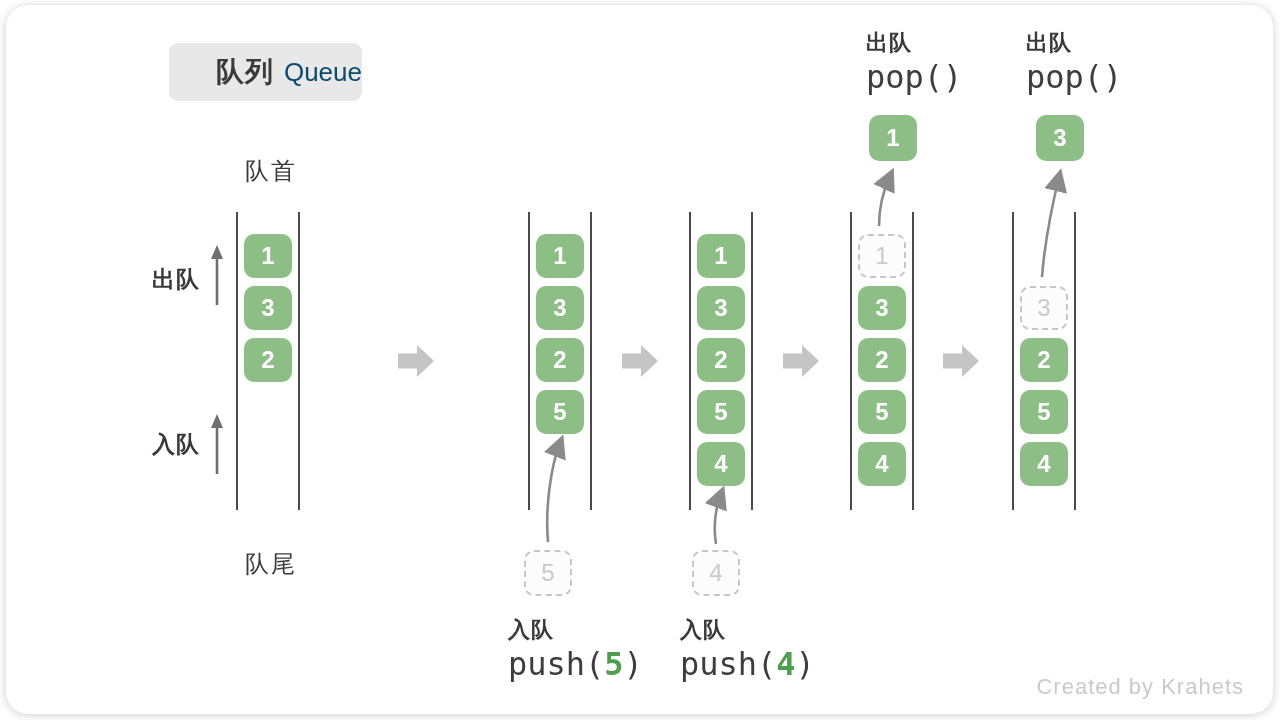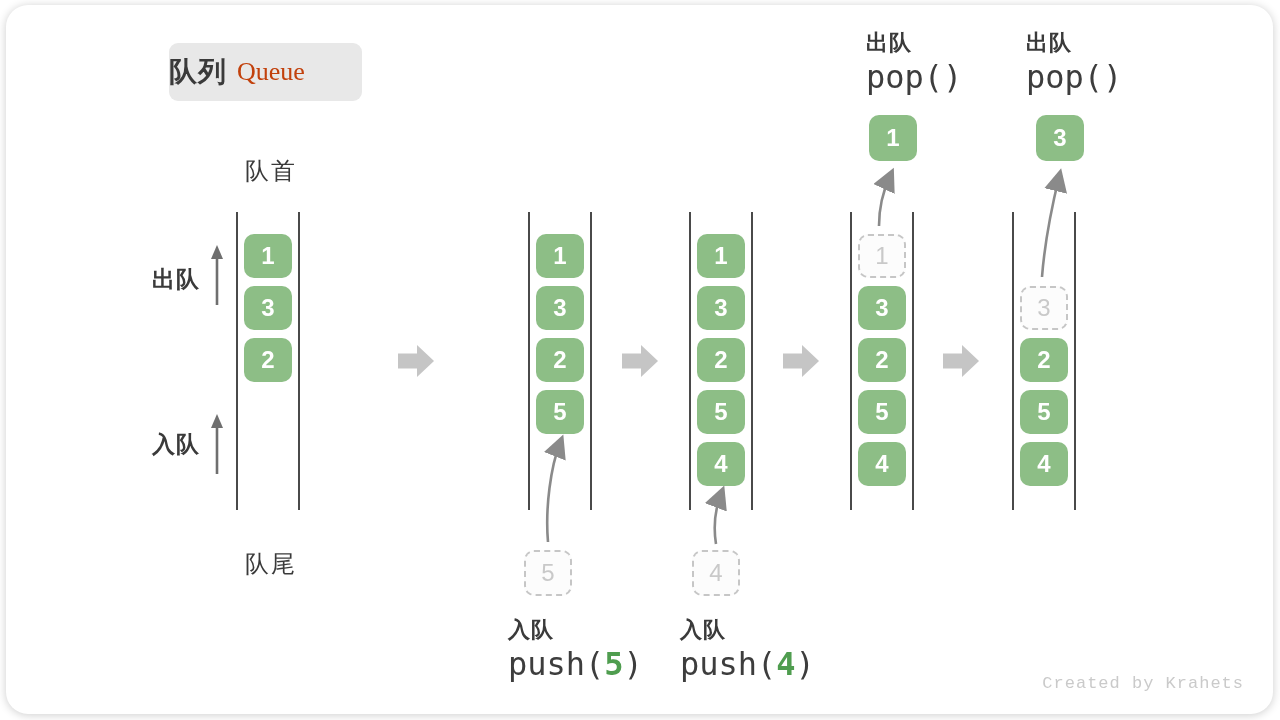--- a/index.html
+++ b/index.html
@@ -3,23 +3,23 @@
 <meta charset="utf-8">
 <style>
   html,body{margin:0;padding:0;width:1280px;height:720px;background:#ffffff;overflow:hidden;}
   .frame{position:absolute;left:6px;top:5px;right:7px;bottom:6px;background:#fff;border-radius:22px;
          box-shadow:0 1px 10px rgba(0,0,0,.20);}
   .stage{position:absolute;left:0;top:0;width:1280px;height:720px;
          font-family:"Liberation Sans","DejaVu Sans",sans-serif;color:var(--text-dark,#3A3A3A);}
 
   
   .badge{position:absolute;left:169px;top:43px;width:193px;height:58px;background:var(--badge-bg,#E8E8E8);
-         border-radius:9px;display:flex;align-items:center;justify-content:flex-start;gap:10px;}
+         border-radius:9px;display:flex;align-items:center;justify-content:flex-end;gap:10px;}
   .badge-zh{font-size:28px;font-weight:700;letter-spacing:1px;}
-  .badge-en{font-family:Liberation Serif, serif;font-size:26px;color:#c2410c;}
+  .badge-en{font-family:Liberation Sans, sans-serif;font-size:26px;color:#0c4a6e;}
 
   
   .zh-label{position:absolute;font-size:24px;font-weight:400;letter-spacing:2px;}
   .side-label{position:absolute;font-size:23px;font-weight:700;letter-spacing:1px;}
   .up-arrow{position:absolute;width:20px;height:62px;}
 
   
   .column{position:absolute;top:212px;width:64px;height:298px;box-sizing:border-box;
           border-left:2px solid var(--line-dark,#4A4A4A);border-right:2px solid var(--line-dark,#4A4A4A);}
   .cell{position:absolute;left:6px;width:48px;height:44px;border-radius:10px;box-sizing:border-box;
@@ -36,22 +36,22 @@
 
   
   .caption{position:absolute;line-height:34px;}
   .cap-zh{font-size:22px;font-weight:700;letter-spacing:1px;}
   .cap-code{font-family:"DejaVu Sans Mono","Liberation Mono",monospace;font-size:32px;color:#3d3d3d;}
   .cap-code .num{color:var(--code-green,#4F9D4F);font-weight:700;}
 
   .block-arrow{position:absolute;width:36px;height:32px;}
   .overlay{position:absolute;left:0;top:0;width:1280px;height:720px;pointer-events:none;}
 
-  .watermark{position:absolute;right:36px;top:674px;font-family:Liberation Mono, monospace;
-             font-size:17px;color:var(--watermark-gray,#CACACA);letter-spacing:1px;}
+  .watermark{position:absolute;right:36px;top:674px;font-family:Liberation Sans, sans-serif;
+             font-size:22px;color:var(--watermark-gray,#CACACA);letter-spacing:1px;}
 </style>
 </head>
 <body>
 
 <div class="frame"></div>
 
 <div class="stage">
 
   <div class="badge">
     <span class="badge-zh">队列</span>

